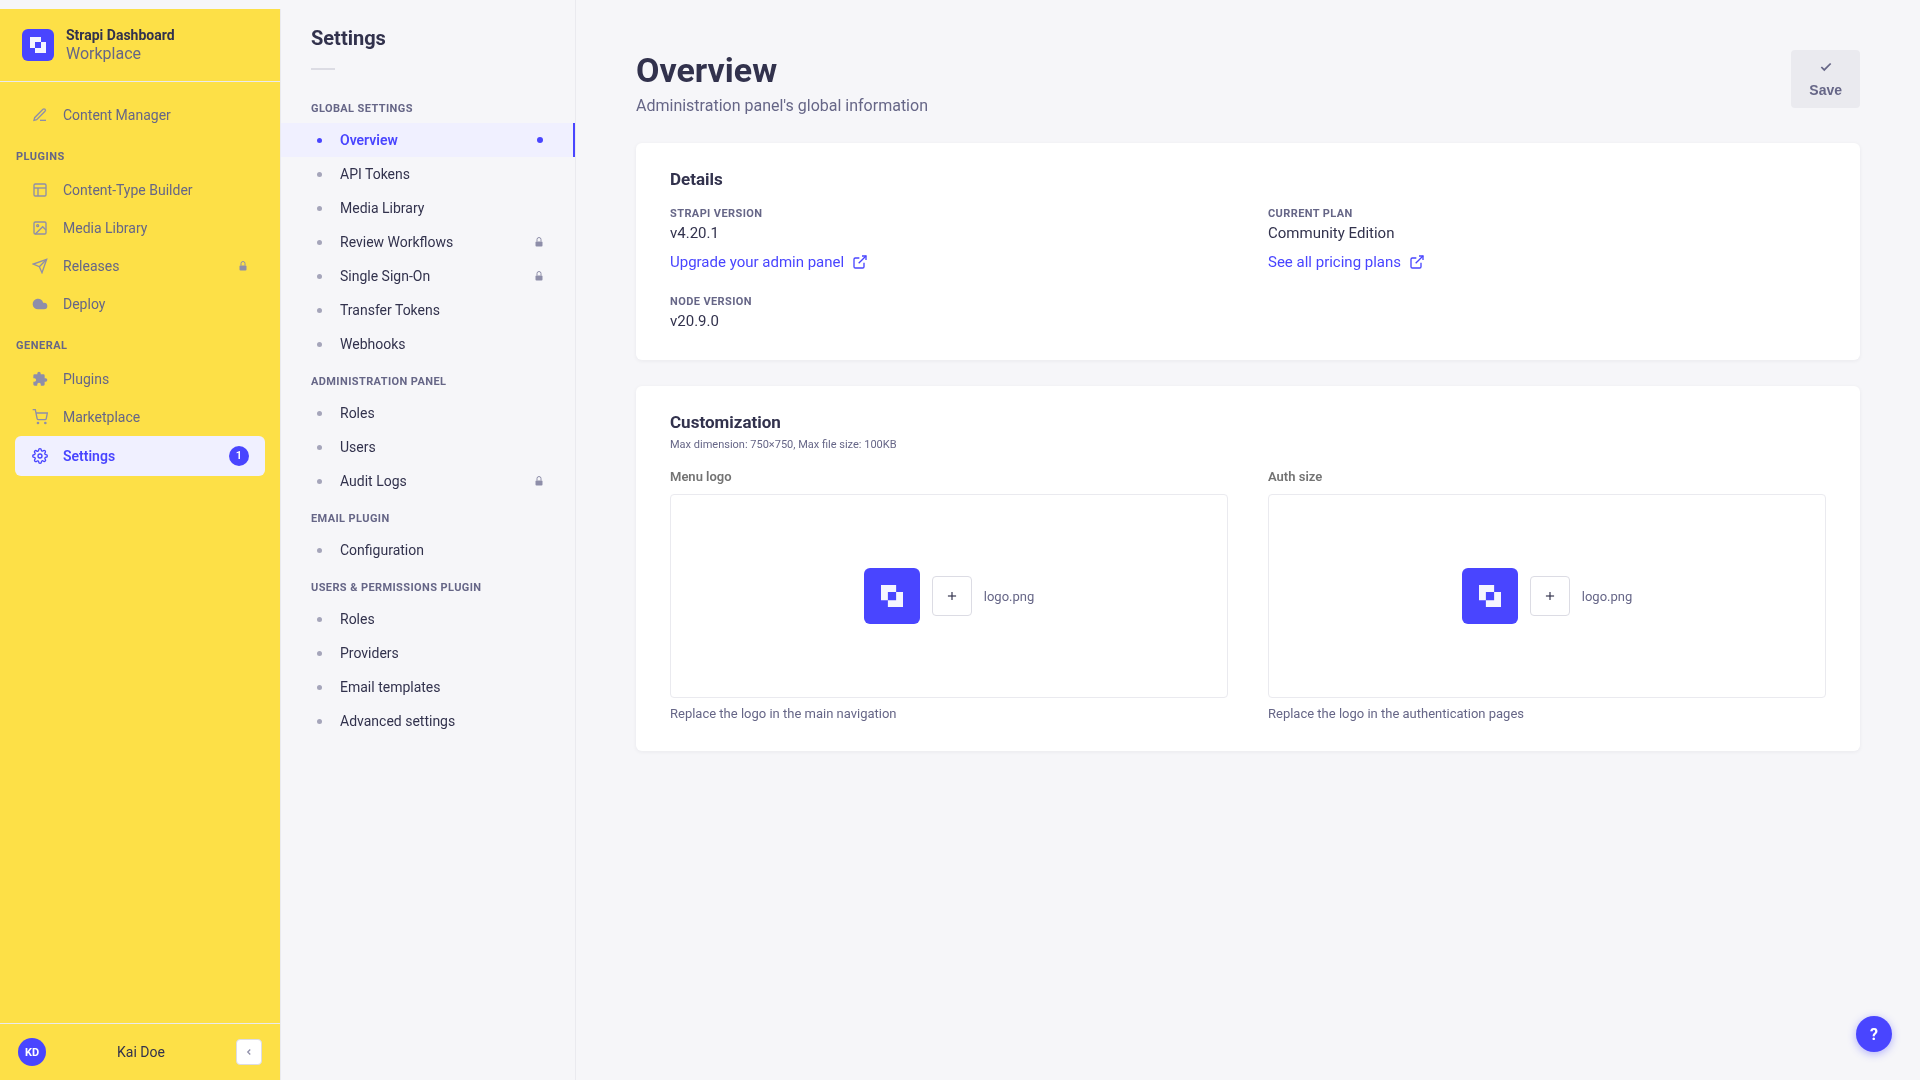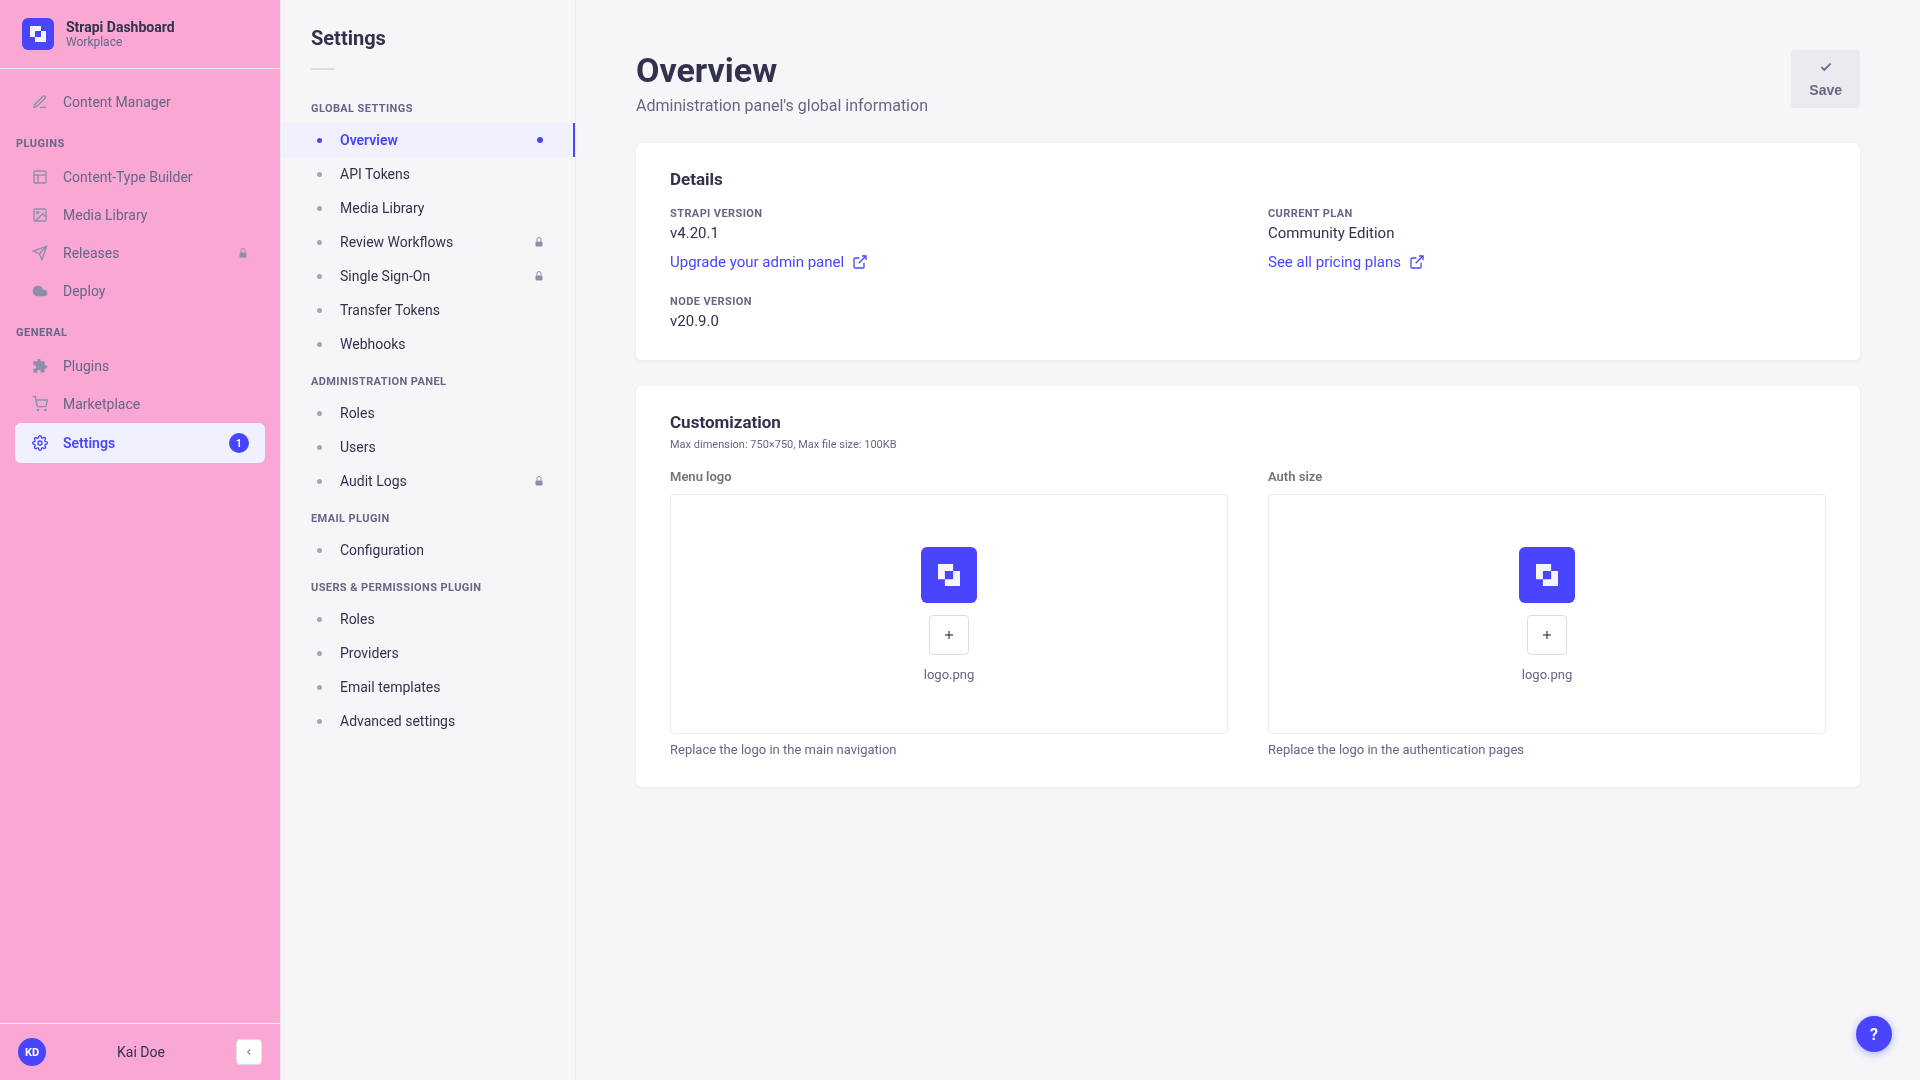--- a/index.html
+++ b/index.html
@@ -9,39 +9,40 @@
   color: #32324d;
   width: 1920px;
   height: 1080px;
   overflow: hidden;
   display: flex;
 }
 
 
 .main-sidebar {
   width: 281px;
-  background: #f9a8d4;
+  background: #fde047;
   border-right: 1px solid #eaeaef;
   display: flex;
   flex-direction: column;
+  margin-top: 9px;
 }
 .brand {
   display: flex;
   align-items: center;
   padding: 18px 22px 18px 22px;
   gap: 12px;
 }
 .brand-logo {
   width: 32px; height: 32px;
   background: #4945ff;
   border-radius: 6px;
   display:flex;align-items:center;justify-content:center;
 }
 .brand-title { font-weight: 700; font-size: 14px; color:#32324d; line-height:1.2;}
-.brand-sub { font-size: 12px; color:#666687; }
+.brand-sub { font-size: 16px; color:#666687; }
 .main-sidebar hr { border:none; border-top:1px solid #eaeaef; }
 .nav-section { padding: 14px 15px 8px 15px; }
 .section-label {
   font-size: 11px; font-weight:700; color:#666687;
   letter-spacing: 0.5px;
   padding: 8px 16px 8px 16px;
 }
 .nav-item {
   display:flex; align-items:center; gap:14px;
   padding: 10px 16px;
@@ -150,22 +151,22 @@
 .card-subtitle { font-size:11px; color:#666687; margin-top:-12px; margin-bottom:18px;}
 .details-grid { display:grid; grid-template-columns:1fr 1fr; gap:24px 40px;}
 .detail-label { font-size:11px; font-weight:700; color:#666687; letter-spacing:0.4px; margin-bottom:4px;}
 .detail-value { font-size:15px; color:#32324d; margin-bottom:10px;}
 .link { color:#4945ff; font-size:15px; display:inline-flex; align-items:center; gap:8px; cursor:pointer;}
 
 .logo-grid { display:grid; grid-template-columns:1fr 1fr; gap:40px; }
 .logo-label { font-size:13px; font-weight:600; color:#737373; margin-bottom:10px;}
 .logo-box {
   border:1px solid #eaeaef; border-radius:4px;
-  height:240px;
-  display:flex; flex-direction:column; align-items:center; justify-content:center;
+  height:204px;
+  display:flex; flex-direction:row; align-items:center; justify-content:center;
   gap:12px;
 }
 .logo-preview {
   width:56px;height:56px;background:#4945ff;border-radius:6px;
   display:flex;align-items:center;justify-content:center;
 }
 .add-btn {
   width:40px;height:40px;border:1px solid #dcdce4;border-radius:4px;
   background:#fff; display:flex;align-items:center;justify-content:center;
   cursor:pointer; color:#32324d;

